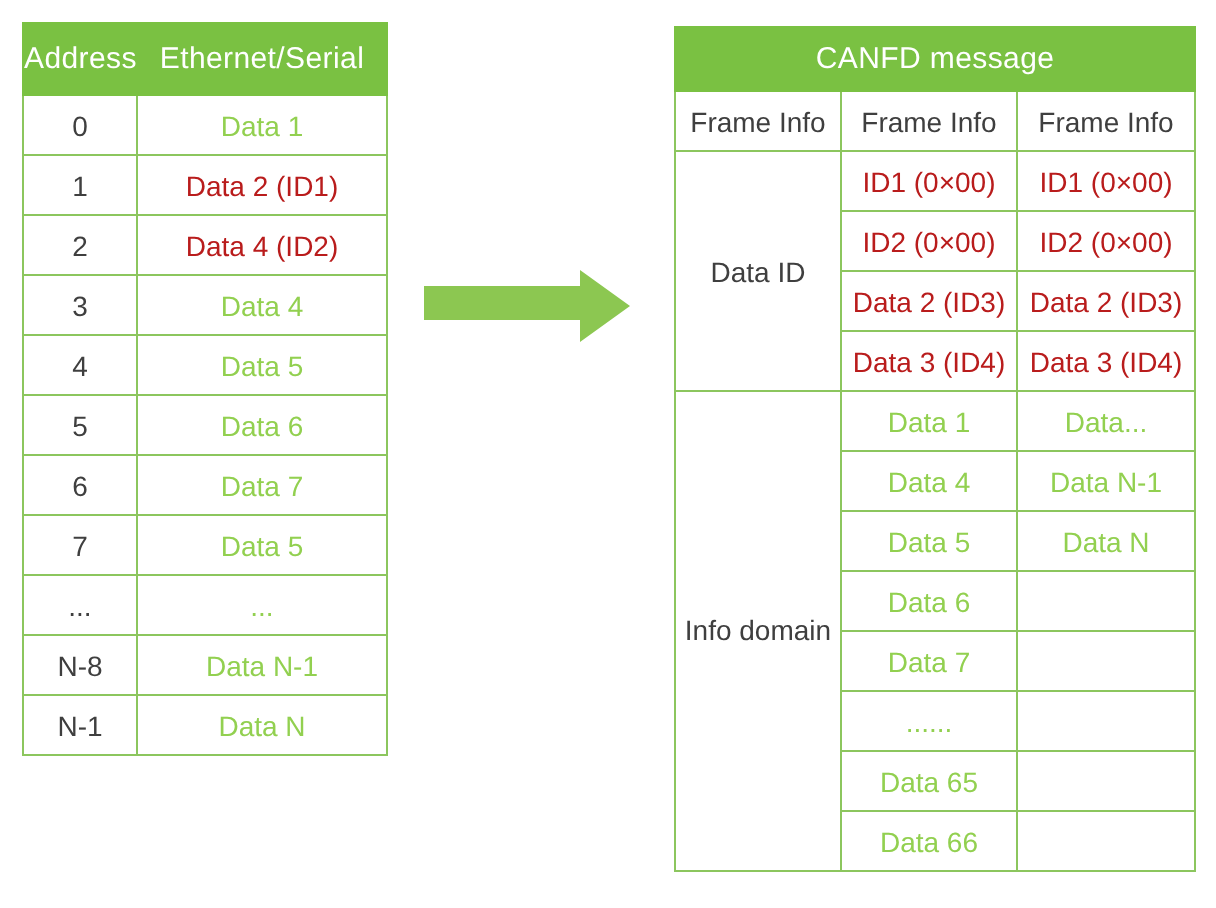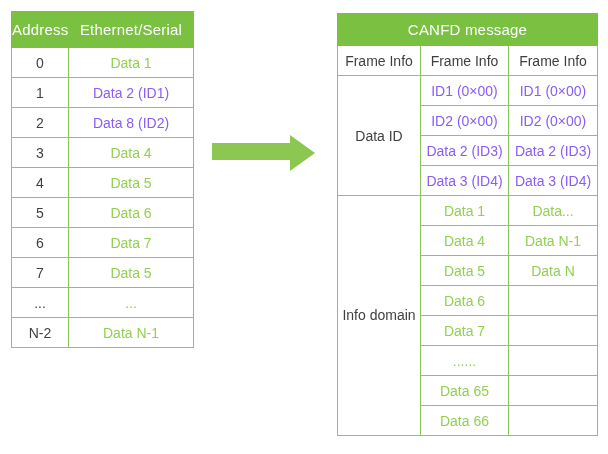--- a/index.html
+++ b/index.html
@@ -20,21 +20,21 @@
   .right-tbl tr{height:30px;}
   
   tr.hdr-row{height:36px;}
   .right-tbl tr.hdr-row{height:32px;}
   .hdr-row th{
     background:#7AC142;color:#ffffff;font-size:15px;
     border-color:#7AC142;letter-spacing:.2px;
   }
   .t-dark{color:#3F3F3F;}
   .t-green{color:#92D050;}
-  .t-red{color:#8b5cf6;}
+  .t-red{color:#b91c1c;}
   .lbl{font-size:15px;}
   .wrap{white-space:normal;line-height:1.35;}
   .arrow{position:absolute;left:212px;top:134px;}
 </style>
 </head>
 <body>
 
 <div class="stage">
 
   <table class="tbl left-tbl">
@@ -50,21 +50,21 @@
       <tr>
         <td class="t-dark">0</td>
         <td class="t-green">Data 1</td>
       </tr>
       <tr>
         <td class="t-dark">1</td>
         <td class="t-red">Data 2 (ID1)</td>
       </tr>
       <tr>
         <td class="t-dark">2</td>
-        <td class="t-red">Data 8 (ID2)</td>
+        <td class="t-red">Data 4 (ID2)</td>
       </tr>
       <tr>
         <td class="t-dark">3</td>
         <td class="t-green">Data 4</td>
       </tr>
       <tr>
         <td class="t-dark">4</td>
         <td class="t-green">Data 5</td>
       </tr>
       <tr>
@@ -77,22 +77,26 @@
       </tr>
       <tr>
         <td class="t-dark">7</td>
         <td class="t-green">Data 5</td>
       </tr>
       <tr>
         <td class="t-dark">...</td>
         <td class="t-green">...</td>
       </tr>
       <tr>
-        <td class="t-dark">N-2</td>
+        <td class="t-dark">N-8</td>
         <td class="t-green">Data N-1</td>
+      </tr>
+      <tr>
+        <td class="t-dark">N-1</td>
+        <td class="t-green">Data N</td>
       </tr>
     </tbody>
   </table>
 
   <svg class="arrow" width="104" height="38" viewBox="0 0 104 38" aria-hidden="true">
     <polygon points="0,9 78,9 78,1 103,19 78,37 78,26 0,26" fill="#8CC751"></polygon>
   </svg>
 
   <table class="tbl right-tbl">
     <colgroup>

